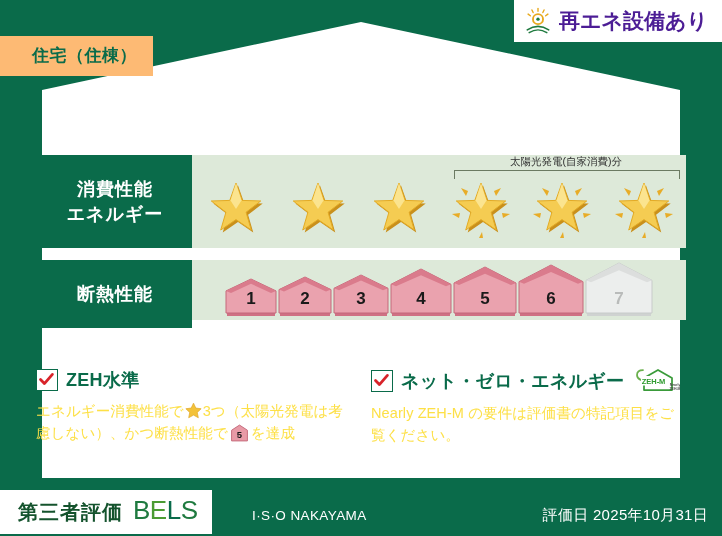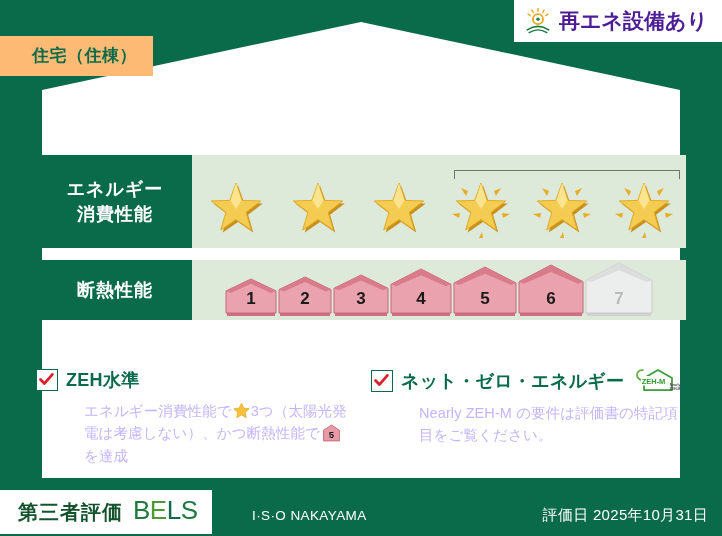--- a/index.html
+++ b/index.html
@@ -64,21 +64,21 @@
   .row{display:flex;align-items:stretch;margin-bottom:12px;}
   .row-label{
     width:154px;flex:none;background:#0a6b4a;color:#fff;
     display:flex;flex-direction:column;align-items:center;justify-content:center;
     font-weight:bold;font-size:18px;line-height:1.35;letter-spacing:1px;
   }
   .row-body{flex:1;background:#dde9d9;position:relative;}
 
   .row-energy .row-label{height:93px;}
   .row-energy .row-body{height:93px;}
-  .row-insul .row-label{height:60px;}
+  .row-insul .row-label{height:68px;}
   .row-insul .row-body{height:60px;}
 
   
   .solar-note{
     position:absolute;left:262px;top:1px;width:224px;text-align:center;
     font-size:10.5px;color:#2f2f2f;line-height:1.1;
   }
   .solar-bracket{
     position:absolute;left:262px;top:15px;width:224px;height:8px;
     border:1px solid #6b7a62;border-bottom:none;
@@ -115,21 +115,21 @@
     width:20px;height:20px;flex:none;border:1.5px solid #0a6b4a;background:#fff;
     position:relative;
   }
   .chk svg{position:absolute;left:1px;top:1px;}
   .col-title{
     color:#0a6b4a;font-weight:bold;font-size:18px;letter-spacing:.3px;
     white-space:nowrap;
   }
   .zehm-logo{width:46px;height:26px;flex:none;margin-left:2px;}
   .col-text{
-    font-size:14.5px;line-height:1.55;color:#c4b5fd;letter-spacing:.1px;margin-left:48px;
+    font-size:14.5px;line-height:1.55;color:#fde047;letter-spacing:.1px;
   }
   .inline-star{display:inline-block;vertical-align:-3px;width:17px;height:17px;margin:0 1px;}
   .inline-house{display:inline-block;vertical-align:-4px;width:19px;height:18px;margin:0 2px;}
 
   
   .footer{position:absolute;left:0;right:0;bottom:0;height:58px;z-index:6;}
   .bels-plate{
     position:absolute;left:0;top:12px;
     background:#fff;padding:7px 14px 8px 18px;
     display:flex;align-items:baseline;gap:10px;
@@ -174,24 +174,25 @@
       <path d="M5.5 27.5 Q15 21.5 24.5 27.5" fill="none" stroke="#1f7a3f" stroke-width="1.5" stroke-linecap="round"></path>
     </svg>
     <span class="lbl">再エネ設備あり</span>
   </div>
 
 
   <div class="rows">
 
     <div class="row row-energy">
       <div class="row-label">
+        <span>消費性能</span>
         <span>エネルギー</span>
-        <span>消費性能</span>
       </div>
       <div class="row-body">
+        <div class="solar-note">太陽光発電(自家消費)分</div>
         <div class="solar-bracket"></div>
         <div class="stars" id="stars-container">
             <div class="star-cell">
               <svg viewBox="0 0 72 72">
                 <polygon points="36.00,11.00 42.23,28.42 60.73,28.97 46.08,40.28 51.28,58.03 36.00,47.60 20.72,58.03 25.92,40.28 11.27,28.97 29.77,28.42" fill="#c9901c" transform="translate(2,2.5)"></polygon>
                 <polygon points="36.00,11.00 42.23,28.42 60.73,28.97 46.08,40.28 51.28,58.03 36.00,47.60 20.72,58.03 25.92,40.28 11.27,28.97 29.77,28.42" fill="#f5cc52" stroke="#e3ab25" stroke-width="1"></polygon>
                 <polygon points="36,11 41.5,28.5 36,37 30.5,28.5" fill="#fce89a" opacity="0.85"></polygon>
               </svg>
             </div>
             <div class="star-cell">

